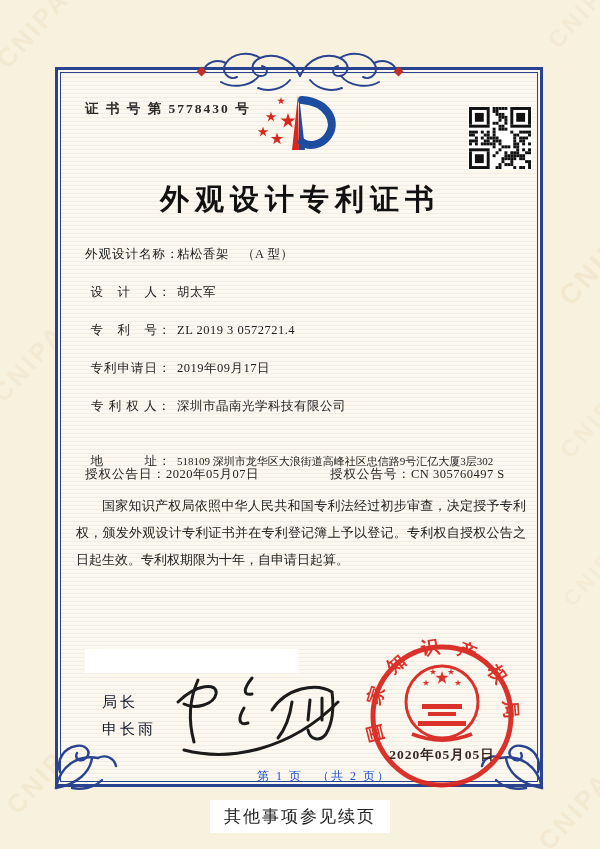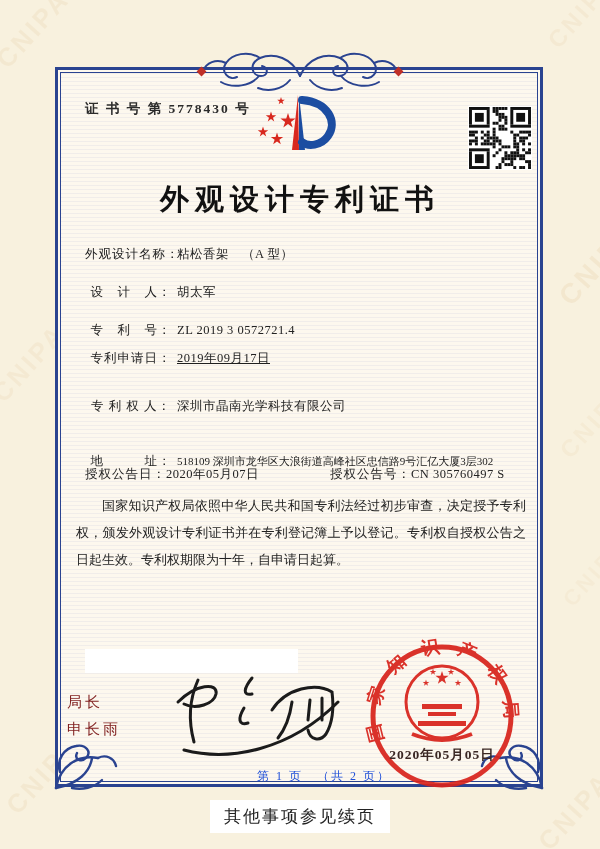--- a/index.html
+++ b/index.html
@@ -43,22 +43,22 @@
   .row .val{color:#222; letter-spacing:0.5px;}
   .row-addr .val{font-size:11px; letter-spacing:0;}
   .grant .lab2{letter-spacing:1px;}
   .grant .half2{position:absolute; left:245px; top:0; white-space:nowrap;}
   .body-par{
     position:absolute; left:76px; top:492px; width:450px;
     font-size:13px; line-height:27px; text-align:justify; color:#222;
   }
   .body-par p{margin:0; text-indent:2em;}
   .white-strip{position:absolute; left:85px; top:649px; width:213px; height:24px; background:#ffffff;}
-  .director{position:absolute; left:67px; font-size:15px; letter-spacing:3px;
-    font-family:"Liberation Sans","DejaVu Sans",sans-serif; color:#7f1d1d;}
+  .director{position:absolute; left:102px; font-size:15px; letter-spacing:3px;
+    font-family:"Liberation Sans","DejaVu Sans",sans-serif; color:#0f172a;}
   .sig{position:absolute; left:160px; top:668px;}
   .seal{position:absolute; left:350px; top:638px;}
   .page-info{position:absolute; left:0; top:768px; width:600px; text-align:center;
     font-size:12px; letter-spacing:2px; color:#1d4ed8;padding-left:24px;}
   .cont-note{
     position:absolute; left:50%; top:800px; transform:translateX(-50%);
     background:#ffffff; padding:5px 14px; font-size:17px; letter-spacing:2px; color:#222;
     white-space:nowrap;
   }
 </style>
@@ -284,21 +284,21 @@
 
   <div class="row" style="top:246px;">
     <span class="lab">外观设计名称：</span><span class="val">粘松香架　（A 型）</span>
   </div>
   <div class="row" style="top:284px;">
     <span class="lab">设　计　人：</span><span class="val">胡太军</span>
   </div>
   <div class="row" style="top:322px;">
     <span class="lab">专　利　号：</span><span class="val">ZL 2019 3 0572721.4</span>
   </div>
-  <div class="row" style="top:350px;text-decoration:underline;">
+  <div class="row" style="top:360px;">
     <span class="lab">专利申请日：</span><span class="val">2019年09月17日</span>
   </div>
   <div class="row" style="top:398px;">
     <span class="lab">专 利 权 人：</span><span class="val">深圳市晶南光学科技有限公司</span>
   </div>
   <div class="row row-addr" style="top:433px;margin-top:20px;">
     <span class="lab">地　　　址：</span><span class="val">518109 深圳市龙华区大浪街道高峰社区忠信路9号汇亿大厦3层302</span>
   </div>
 
   <div class="row grant" style="top:466px;">

